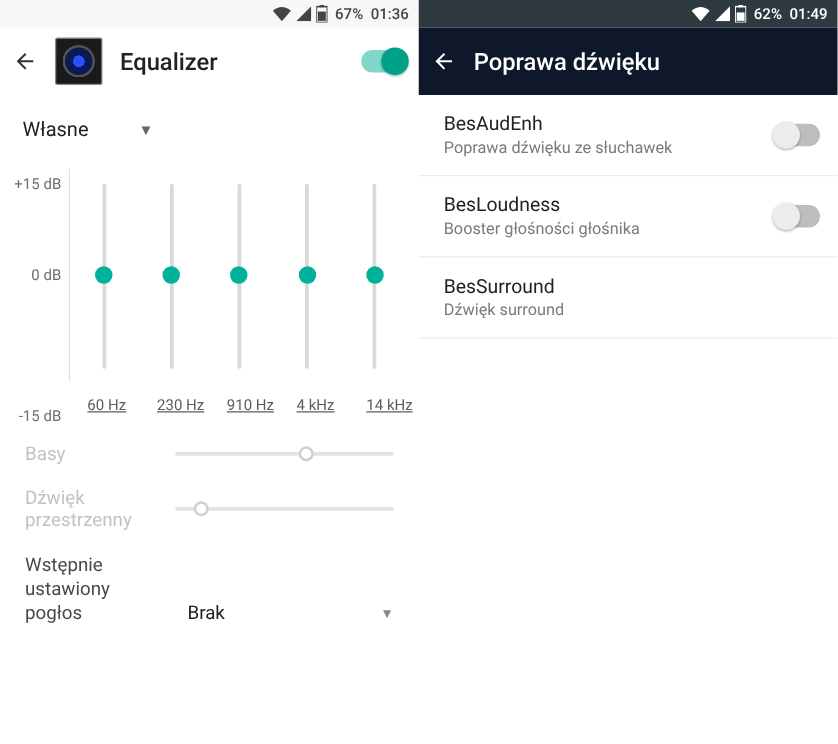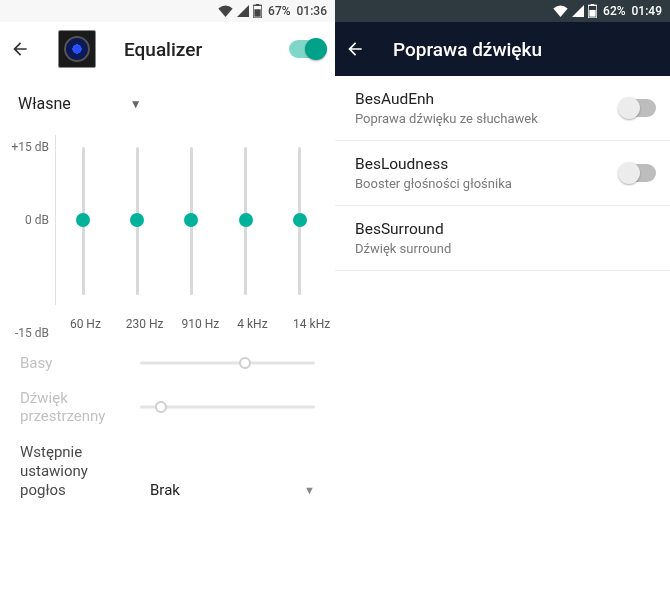--- a/index.html
+++ b/index.html
@@ -29,21 +29,21 @@
   .statusbar.light { background: #f7f7f7; color: #444; align-items: center; }
   .statusbar.dark  { background: #2f3a40; color: #fff; }
   .statusbar .bat-text { margin: 0 2px; }
 
   
   .toolbar {
     height: 54px;
     display: flex;
     align-items: center;
     padding: 0 10px;
-    gap: 28px;
+    gap: 14px;
   }
   .toolbar.light { background: #fff; color: #222; }
   .toolbar.dark  { background: #0f172a; color: #fff; }
   .toolbar .back-arrow { width: 20px; height: 20px; flex: 0 0 auto; }
   .toolbar .title {
     font-size: 19px;
     font-weight: 500;
   }
   .toolbar .app-icon {
     width: 38px; height: 38px;
@@ -73,21 +73,21 @@
     border-radius: 50%; background: #ececec;
     box-shadow: 0 1px 2px rgba(0,0,0,.3);
     left: -2px;
   }
   .switch.on .thumb { left: 16px; background: #00a189; }
   .switch.off .thumb { left: -2px; background: #ececec; }
 
   
   .preset-row {
     display: flex; align-items: center;
-    padding: 18px 18px 8px; gap: 59px;
+    padding: 18px 18px 8px; gap: 40px;
     color: #222; font-size: 16px;
   }
   .preset-row .dd-arrow { color: #666; font-size: 12px; }
 
   .eq-area {
     display: flex; padding: 14px 8px 4px 0;
   }
   .y-axis {
     width: 56px; height: 170px; position: relative;
     font-size: 12px; color: #6d6d6d;
@@ -117,21 +117,21 @@
     position: absolute; width:14px; height:14px; border-radius:50%;
     background:#00b29a; left:50%; transform:translate(-50%,-50%);
     top: 85px;
   }
 
   .x-labels {
     display: flex; justify-content: space-around;
     padding: 8px 0 14px 56px;
     font-size: 12px; color: #5c5c5c;
   }
-  .x-labels span { width: 28px; text-align: right; white-space: nowrap; }
+  .x-labels span { width: 28px; text-align: right; white-space: nowrap; text-decoration: underline; }
 
   .hslider-row {
     display: flex; align-items:center;
     padding: 8px 20px; gap: 0;
     color: #c2c2c2; font-size: 15px;
   }
   .hslider-row .label { width: 120px; line-height: 1.2; }
   .hslider-row .hslider {
     flex:1 1 auto; height: 20px; position: relative;
   }

